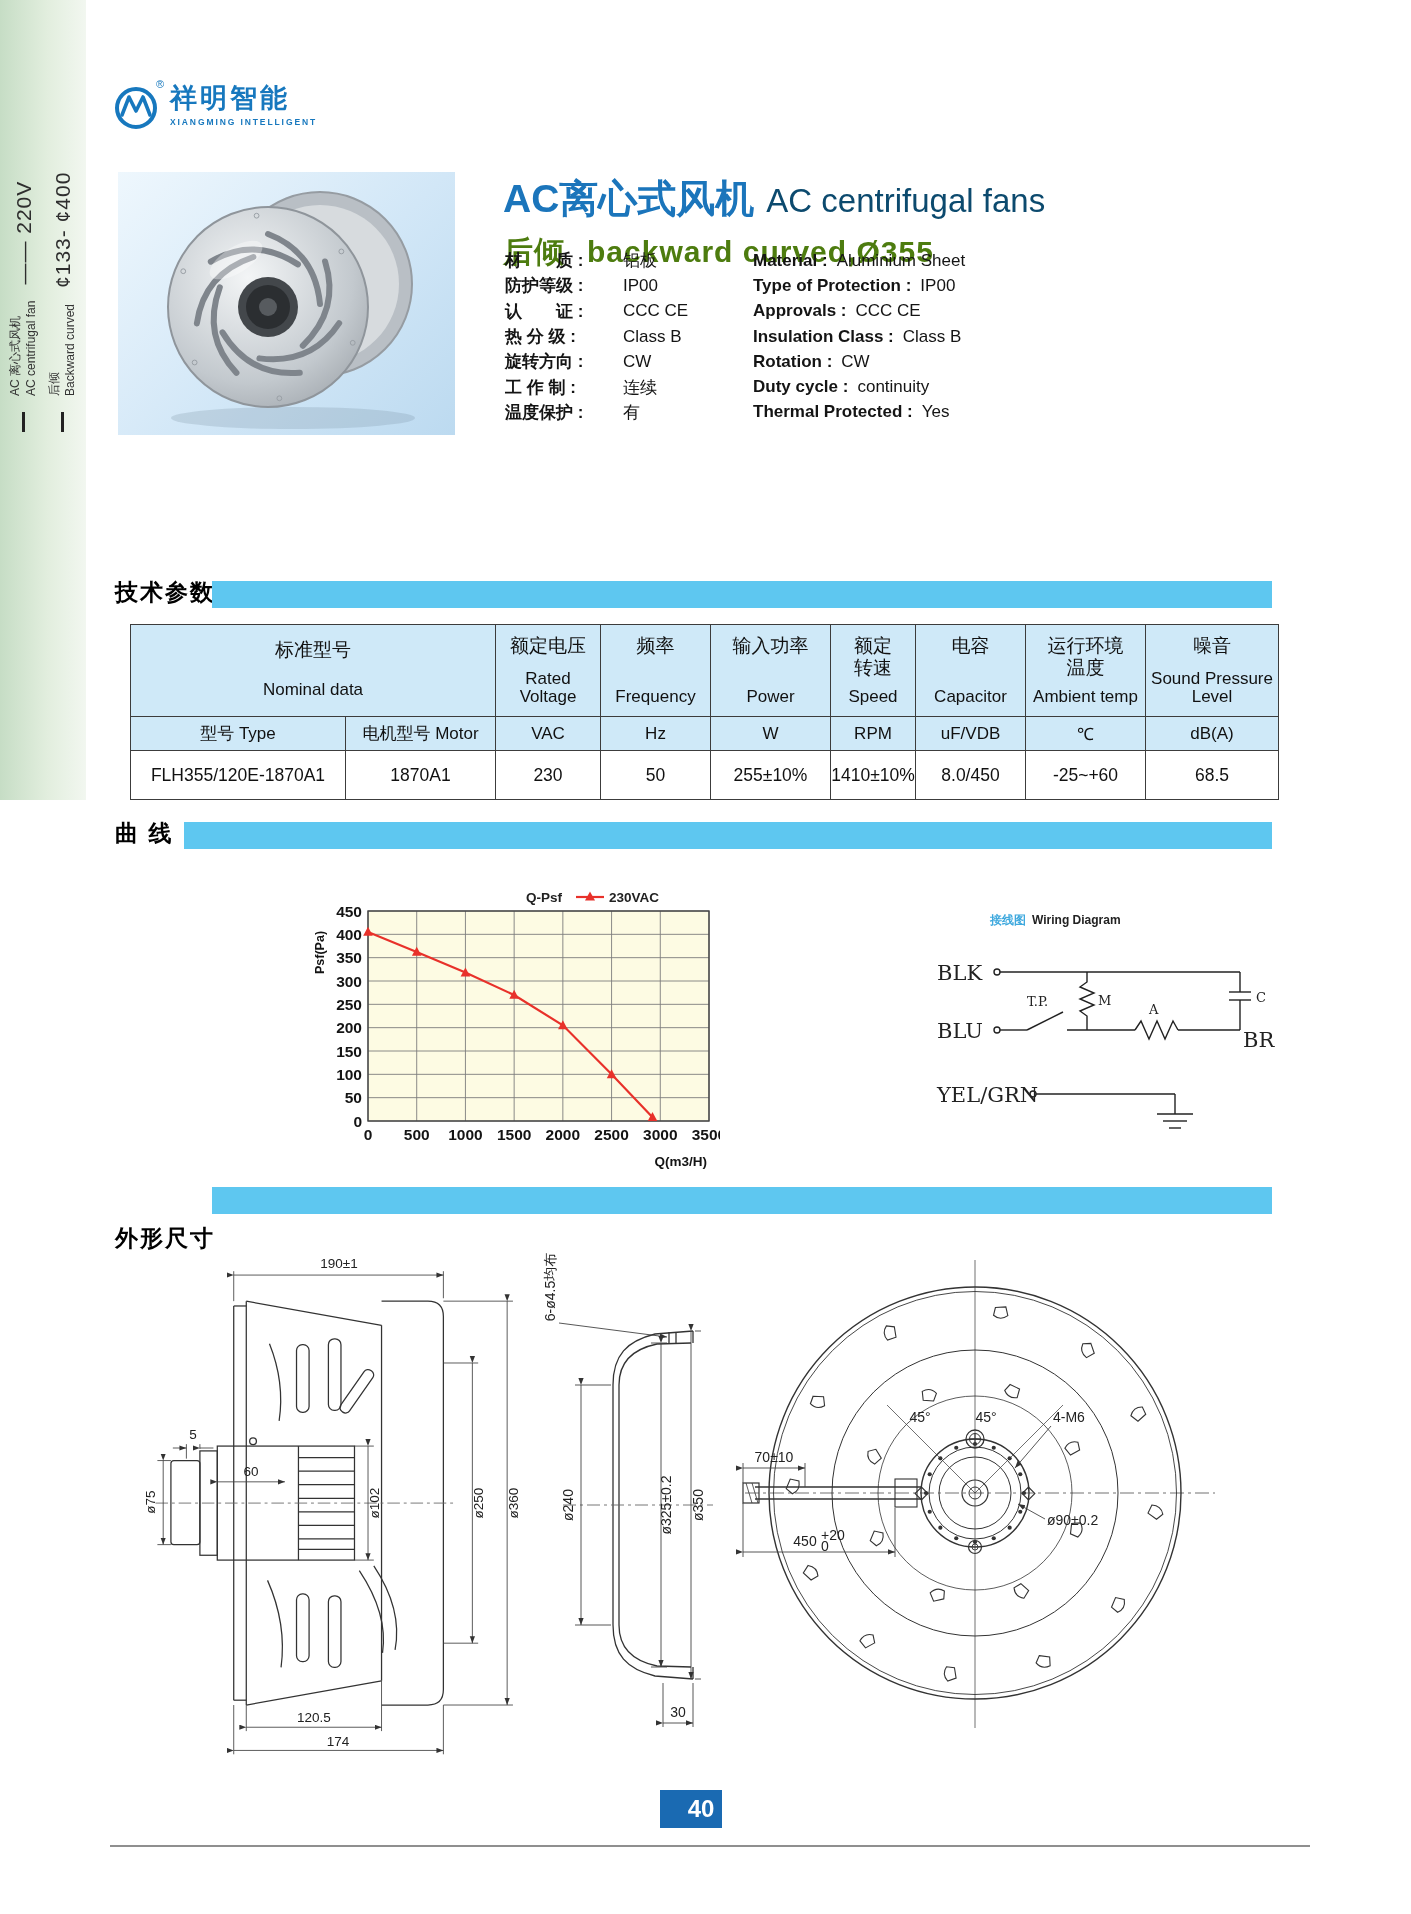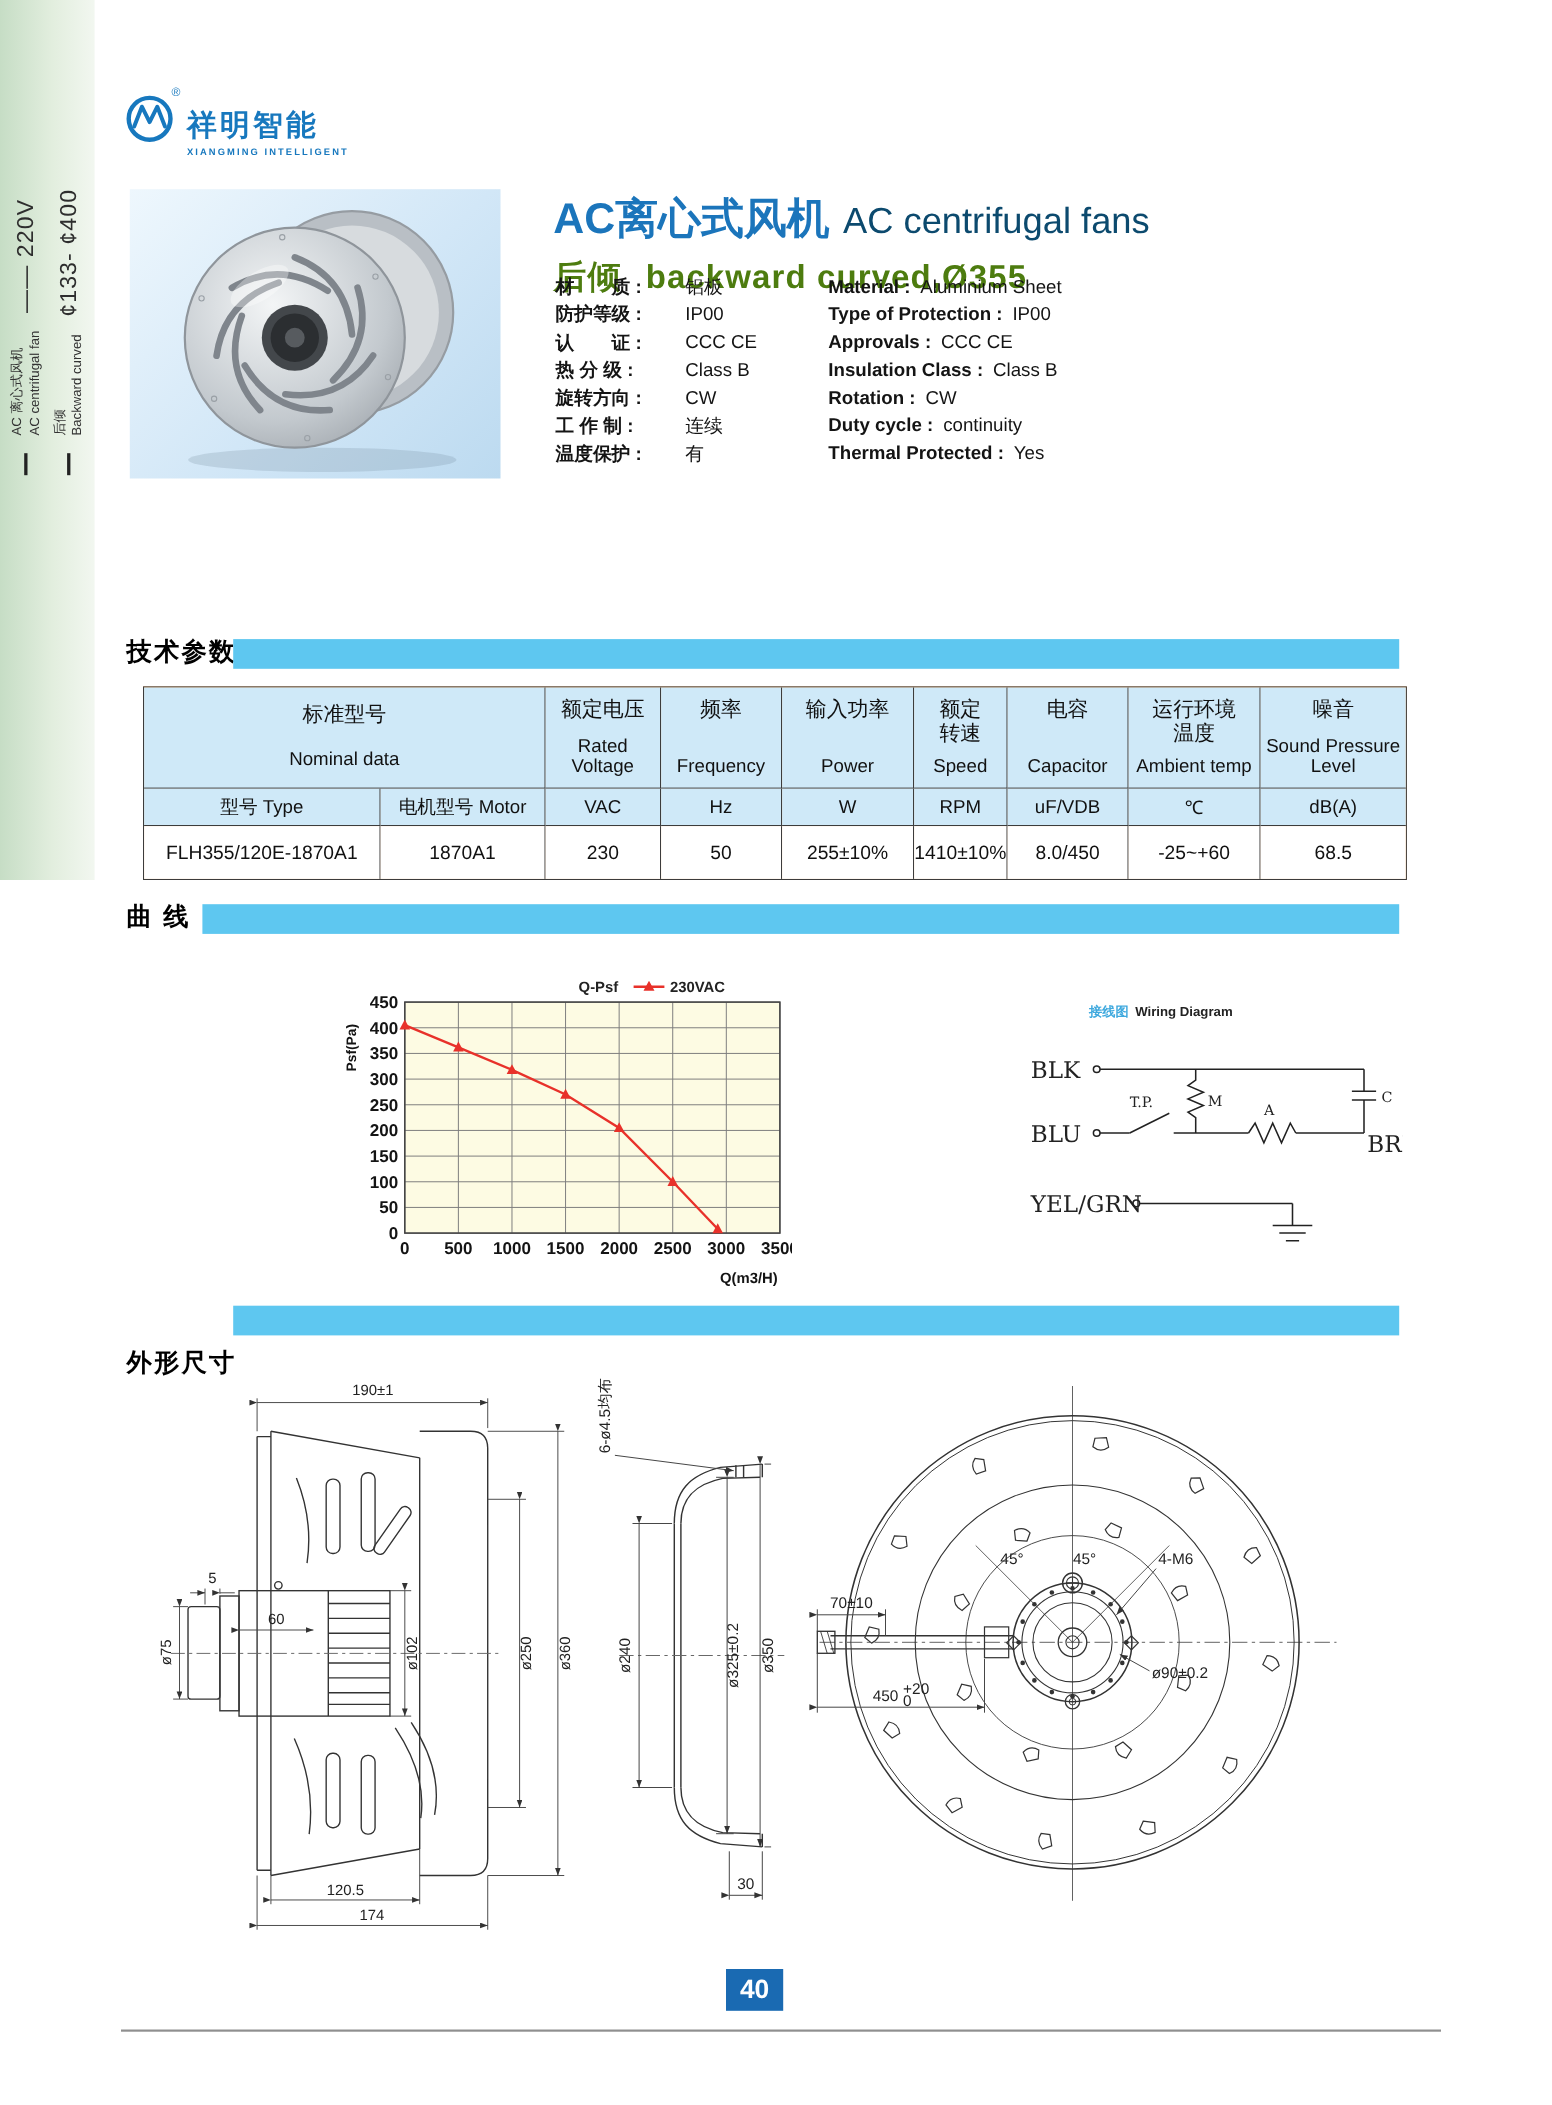--- a/index.html
+++ b/index.html
@@ -13,21 +13,21 @@
             display:flex;align-items:center;gap:16px;white-space:nowrap;}
   #sb1{left:8px;top:432px;} #sb2{left:47px;top:432px;}
   .sb-rule{width:20px;height:3px;background:#222;flex:0 0 auto;}
   .sb-small{display:flex;flex-direction:column;line-height:1.3;font-size:12px;color:#333;}
   .sb-big{font-size:21px;color:#2e2e2e;letter-spacing:1px;}
 
   
   .logo{position:absolute;left:112px;top:84px;display:flex;gap:10px;align-items:flex-start;}
   .logo-icon-wrap{position:relative;width:48px;height:48px;}
   .logo-reg{position:absolute;left:44px;top:-6px;font-size:11px;color:#1778be;}
-  .logo-text{display:flex;flex-direction:column;margin-top:16px;}
+  .logo-text{display:flex;flex-direction:column;}
   .logo-zh{font-size:27px;font-weight:bold;color:#1778be;letter-spacing:3px;line-height:1.1;}
   .logo-en{font-size:8.5px;color:#1778be;letter-spacing:1.9px;font-weight:bold;margin-top:3px;}
 
   
   .photo{position:absolute;left:118px;top:172px;width:337px;height:263px;
          background:linear-gradient(135deg,#eef7fd 0%,#d2e7f7 55%,#bcdaf0 100%);}
 
   
   .titleblock{position:absolute;left:503px;top:172px;}
   .t1zh{color:#1b75bb;font-weight:bold;font-size:39px;}
@@ -60,22 +60,22 @@
       display:flex;align-items:center;justify-content:center;font-size:17.5px;}
   .ptable .no-r{border-right:none;}
 
   
   .wd-title{position:absolute;left:990px;top:912px;font-size:12px;}
   .wd-zh{color:#3fa9de;font-weight:bold;}
   .wd-en{color:#222;font-weight:bold;margin-left:6px;}
   .wire{font-family:"DejaVu Serif",serif;fill:#222;}
 
   
-  .pagenum{position:absolute;left:660px;top:1790px;width:52px;height:38px;background:#1a6ab2;
-           color:#fff;font-size:24px;font-weight:bold;display:flex;align-items:center;justify-content:center;}
+  .pagenum{position:absolute;left:660px;top:1790px;width:42px;height:38px;background:#1a6ab2;
+           color:#fff;font-size:24px;font-weight:bold;display:flex;align-items:center;justify-content:center;padding-left:20px;}
   .bottomline{position:absolute;left:110px;top:1845px;width:1200px;height:2px;background:#8f8f8f;}
 
   svg text{font-family:"Liberation Sans",sans-serif;}
   .dimtxt{font-size:14px;fill:#222;}
 </style>
 </head>
 <body>
 
 <div class="page">
 

